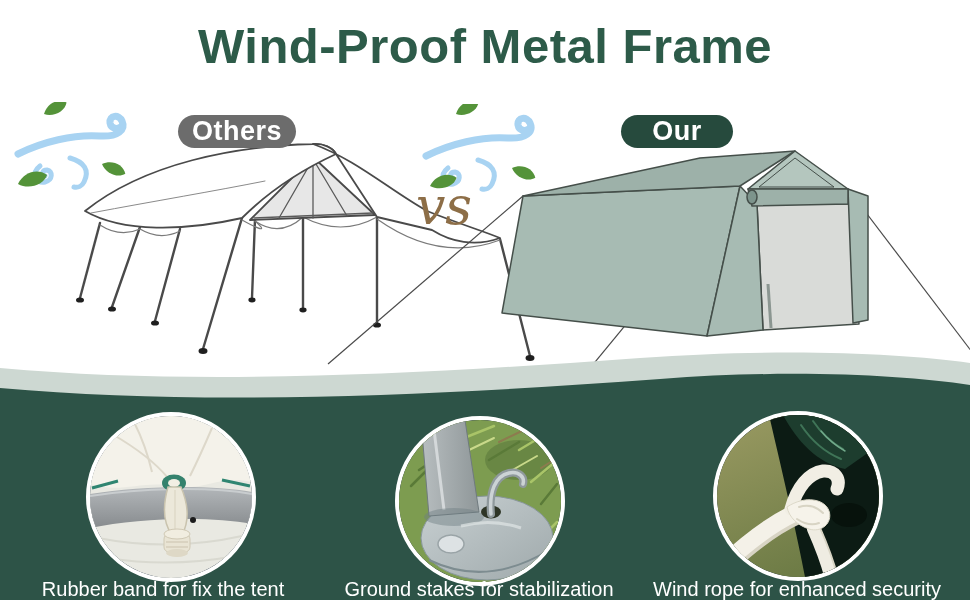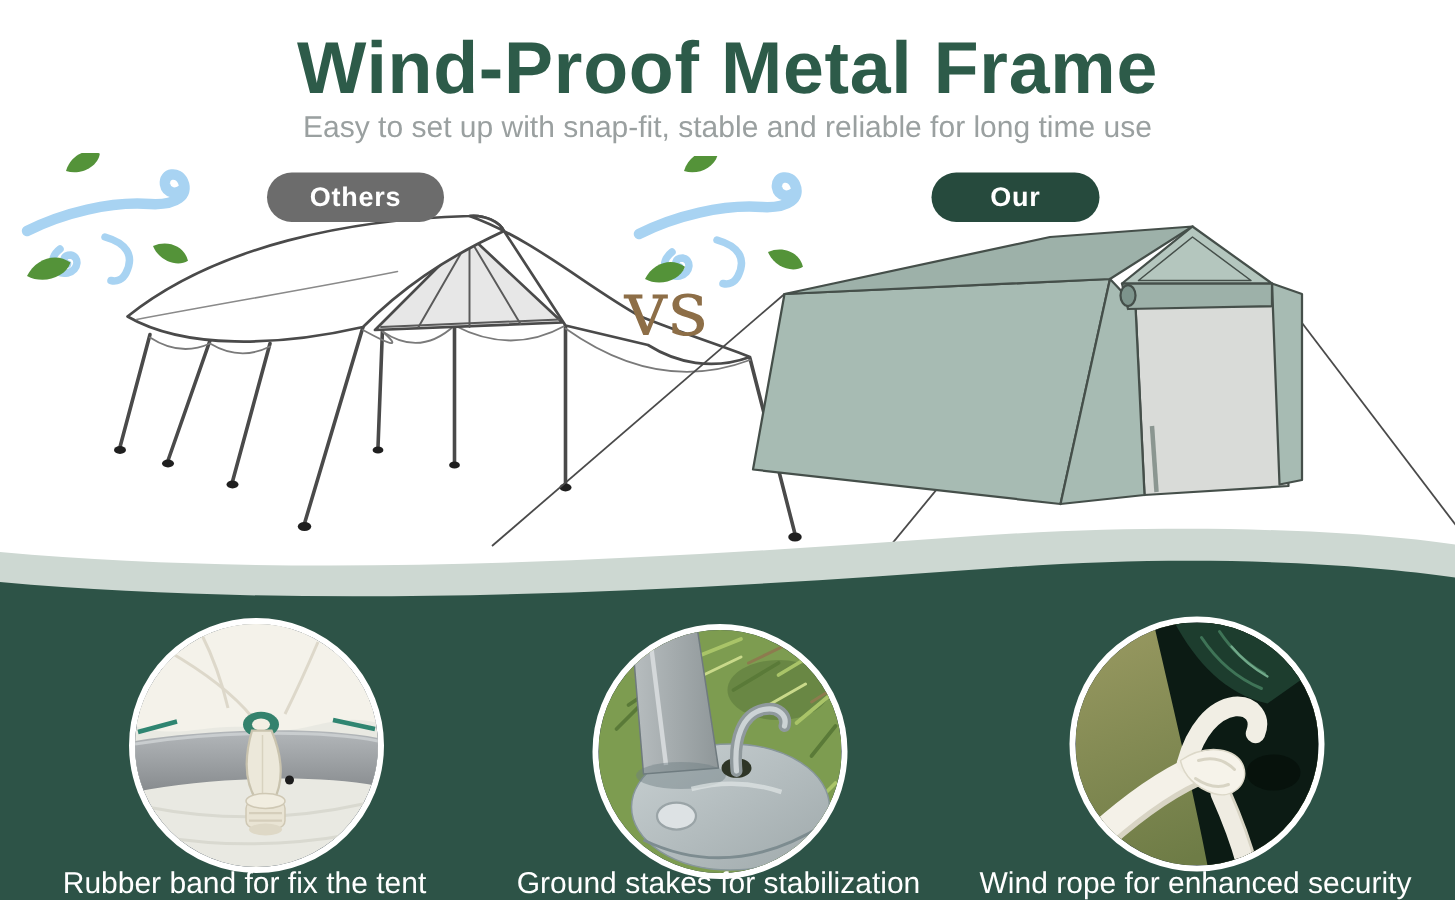--- a/index.html
+++ b/index.html
@@ -15,28 +15,28 @@
     color:var(--c-title_green,#2d5b49);margin:0;
   }
   .subtitle{
     position:absolute;top:58px;left:0;width:100%;text-align:center;
     font-size:20px;color:var(--c-subtitle_gray,#9aa0a0);margin:0;font-weight:400;
   }
   
   .badge{
     position:absolute;height:33px;border-radius:17px;display:flex;
     align-items:center;justify-content:center;color:#ffffff;font-weight:700;
-    font-size:18px;letter-spacing:0.5px;
+    font-size:27px;letter-spacing:0.5px;
   }
   .badge.others{left:178px;top:99px;width:118px;background:var(--c-others_badge_gray,#6c6c6c);}
   .badge.our{left:621px;top:99px;width:112px;background:var(--c-our_badge_green,#264a3d);}
   
   .vs{
     position:absolute;left:404px;top:162px;width:80px;text-align:center;
-    font-family:"DejaVu Serif", serif;font-weight:400;
+    font-family:"DejaVu Serif", serif;font-style:italic;font-weight:400;
     font-size:52px;line-height:56px;color:var(--c-vs_brown,#8d6e47);
   }
   
   .wind-1{position:absolute;left:12px;top:86px;}
   .wind-2{position:absolute;left:420px;top:88px;}
   .canopy{position:absolute;left:55px;top:125px;}
   .shed{position:absolute;left:320px;top:128px;}
   .wave{position:absolute;left:0;top:330px;}
   
   .feature-circle{
@@ -53,21 +53,20 @@
   .cap1{left:-2px;}
   .cap2{left:314px;}
   .cap3{left:632px;}
 </style>
 </head>
 <body>
 
 <div class="stage">
 
   <h1 class="title">Wind-Proof Metal Frame</h1>
-  <p class="subtitle">Easy to set up with snap-fit, stable and reliable for long time use</p>
 
   <svg class="wind-1" width="130" height="100" viewBox="0 0 130 100">
     <g fill="none" stroke="var(--c-wind_blue,#a8d3f2)" stroke-linecap="round">
       <path d="M6,52 C30,40 62,32 88,34 C106,35 114,28 110,19 C107,12 97,13 98,21 C99,27 106,28 110,24" stroke-width="7"></path>
       <path d="M28,64 C19,71 23,82 33,80 C41,78 41,69 35,68 C30,68 29,73 33,74" stroke-width="5"></path>
       <path d="M58,56 C72,60 78,68 72,80 C70,84 66,86 62,85" stroke-width="5"></path>
     </g>
     <g fill="var(--c-leaf_green,#549339)">
       <path transform="translate(32,12) rotate(-18)" d="M0 0 C6 -9, 18 -11, 25 -4 C21 4, 8 6, 0 0 Z"></path>
       <path transform="translate(90,62) rotate(32)" d="M0 0 C6 -9, 18 -11, 25 -4 C21 4, 8 6, 0 0 Z"></path>

